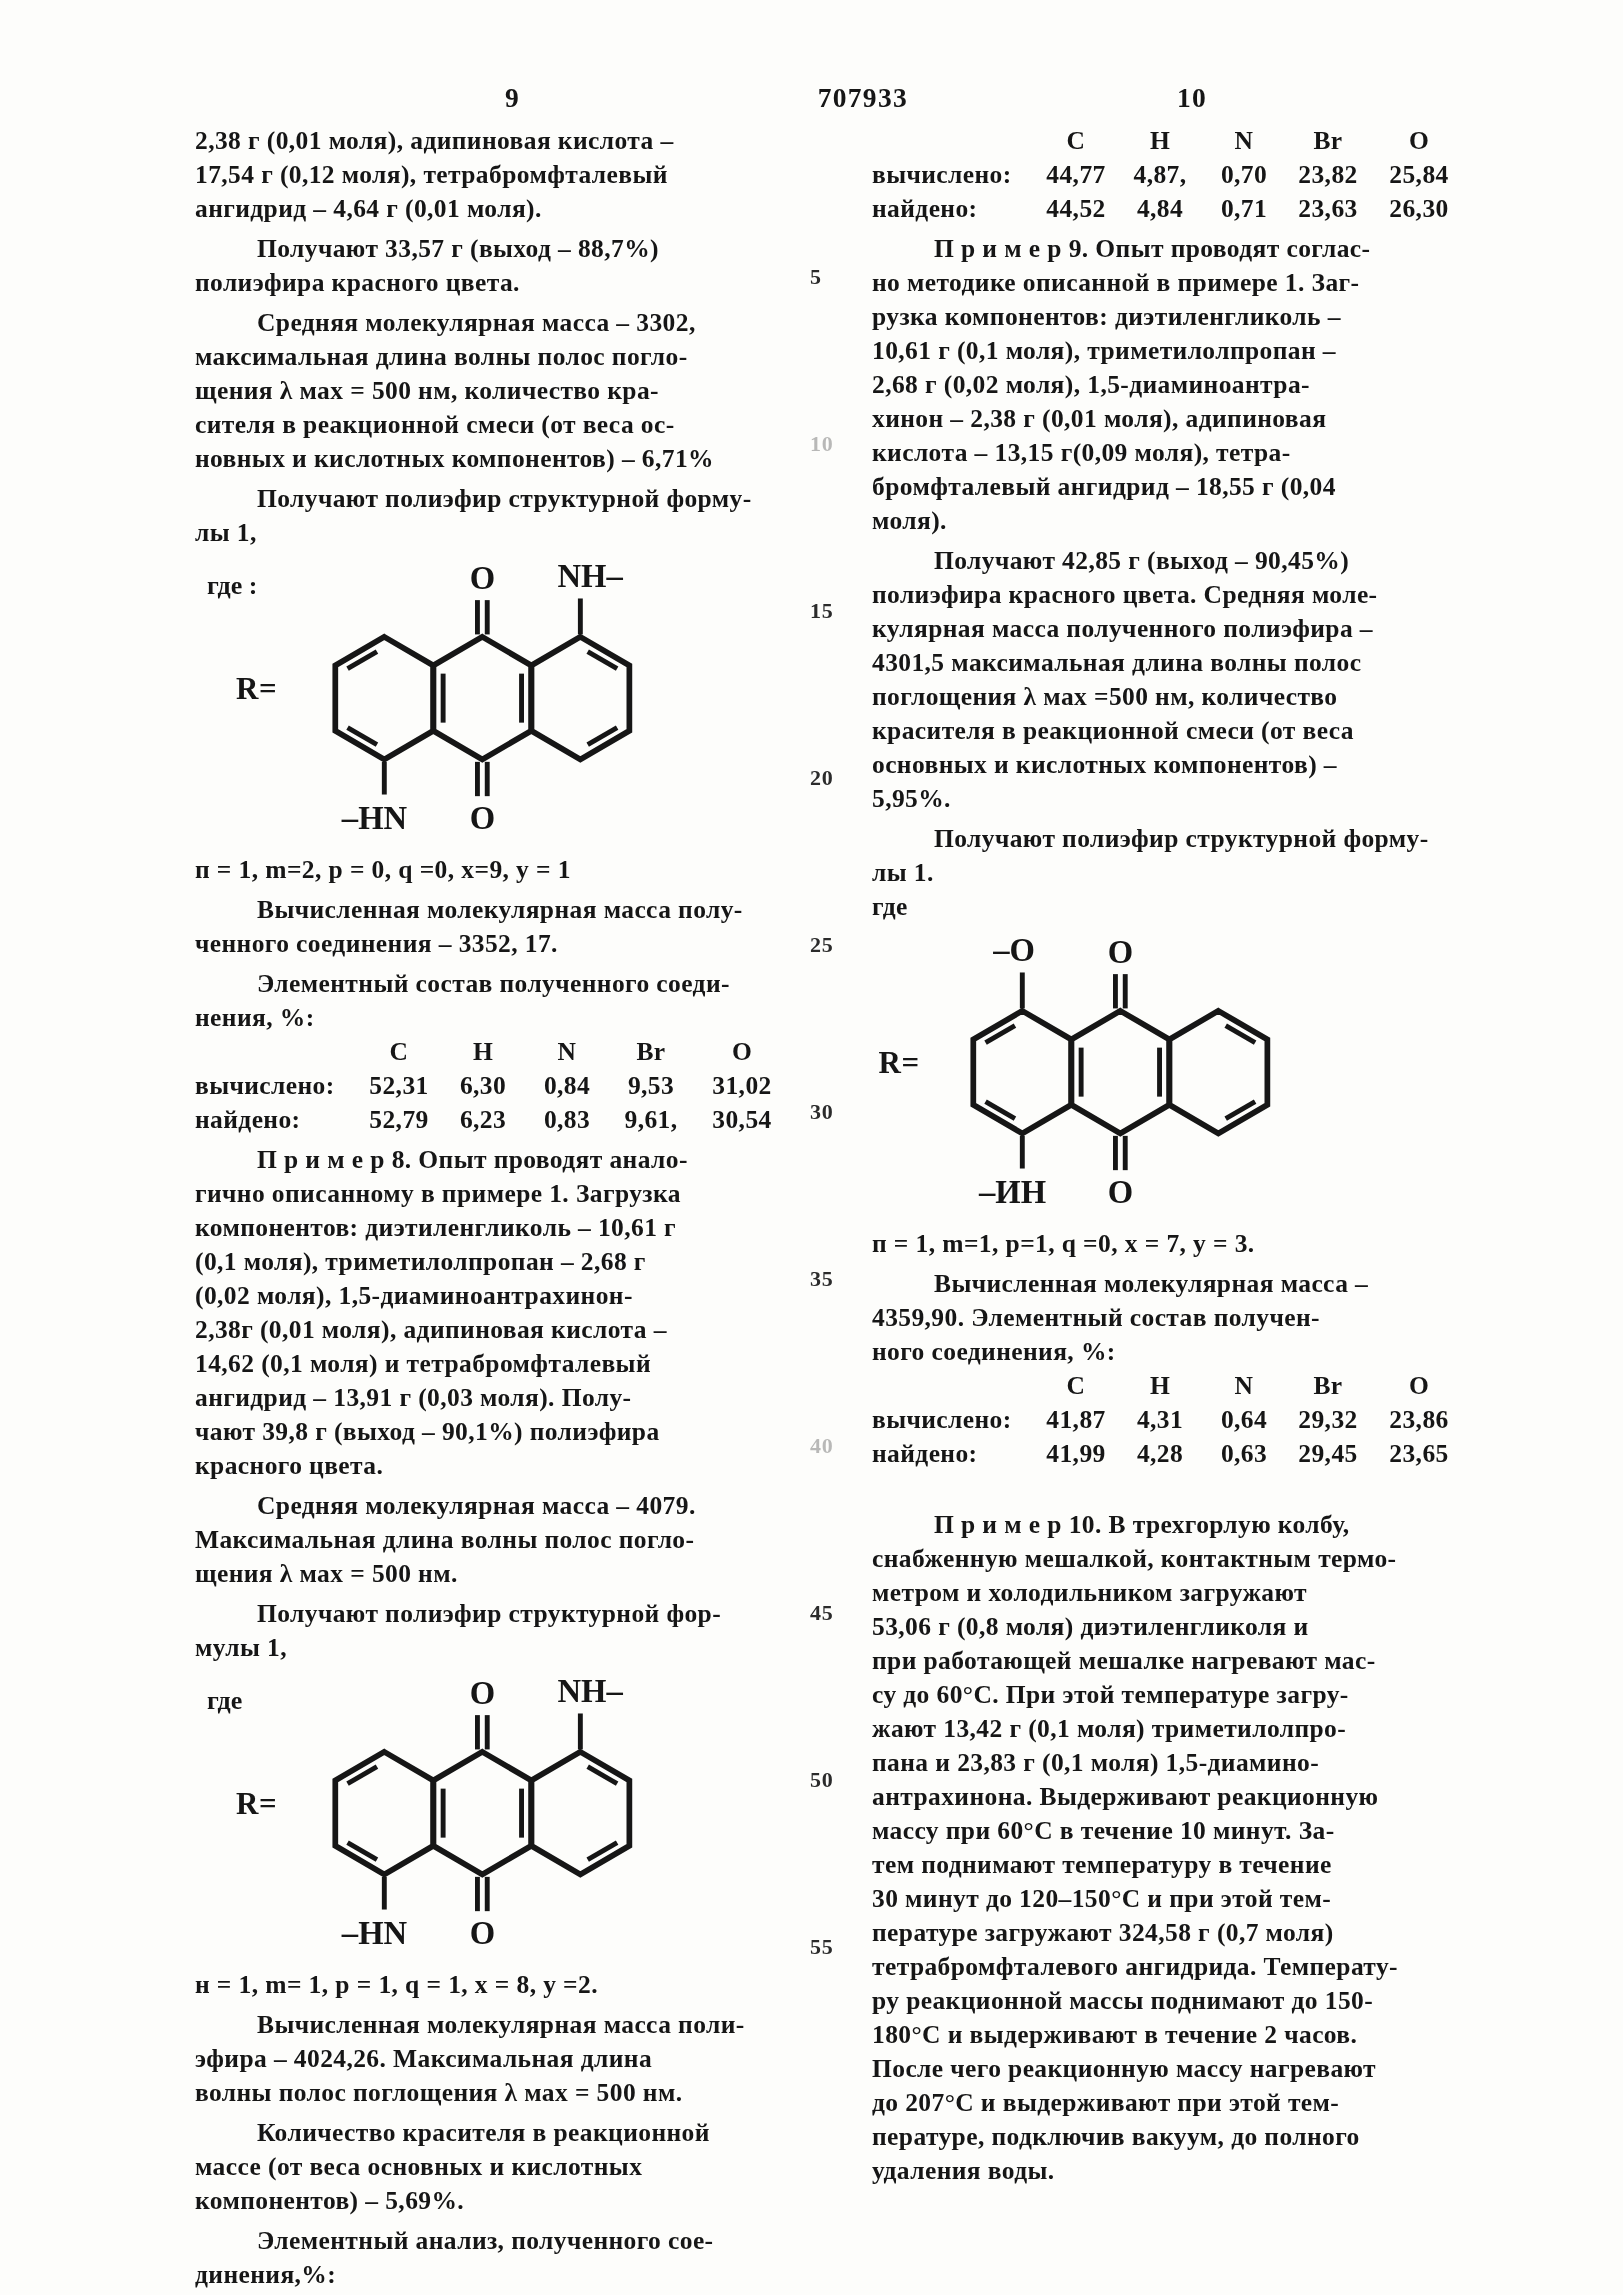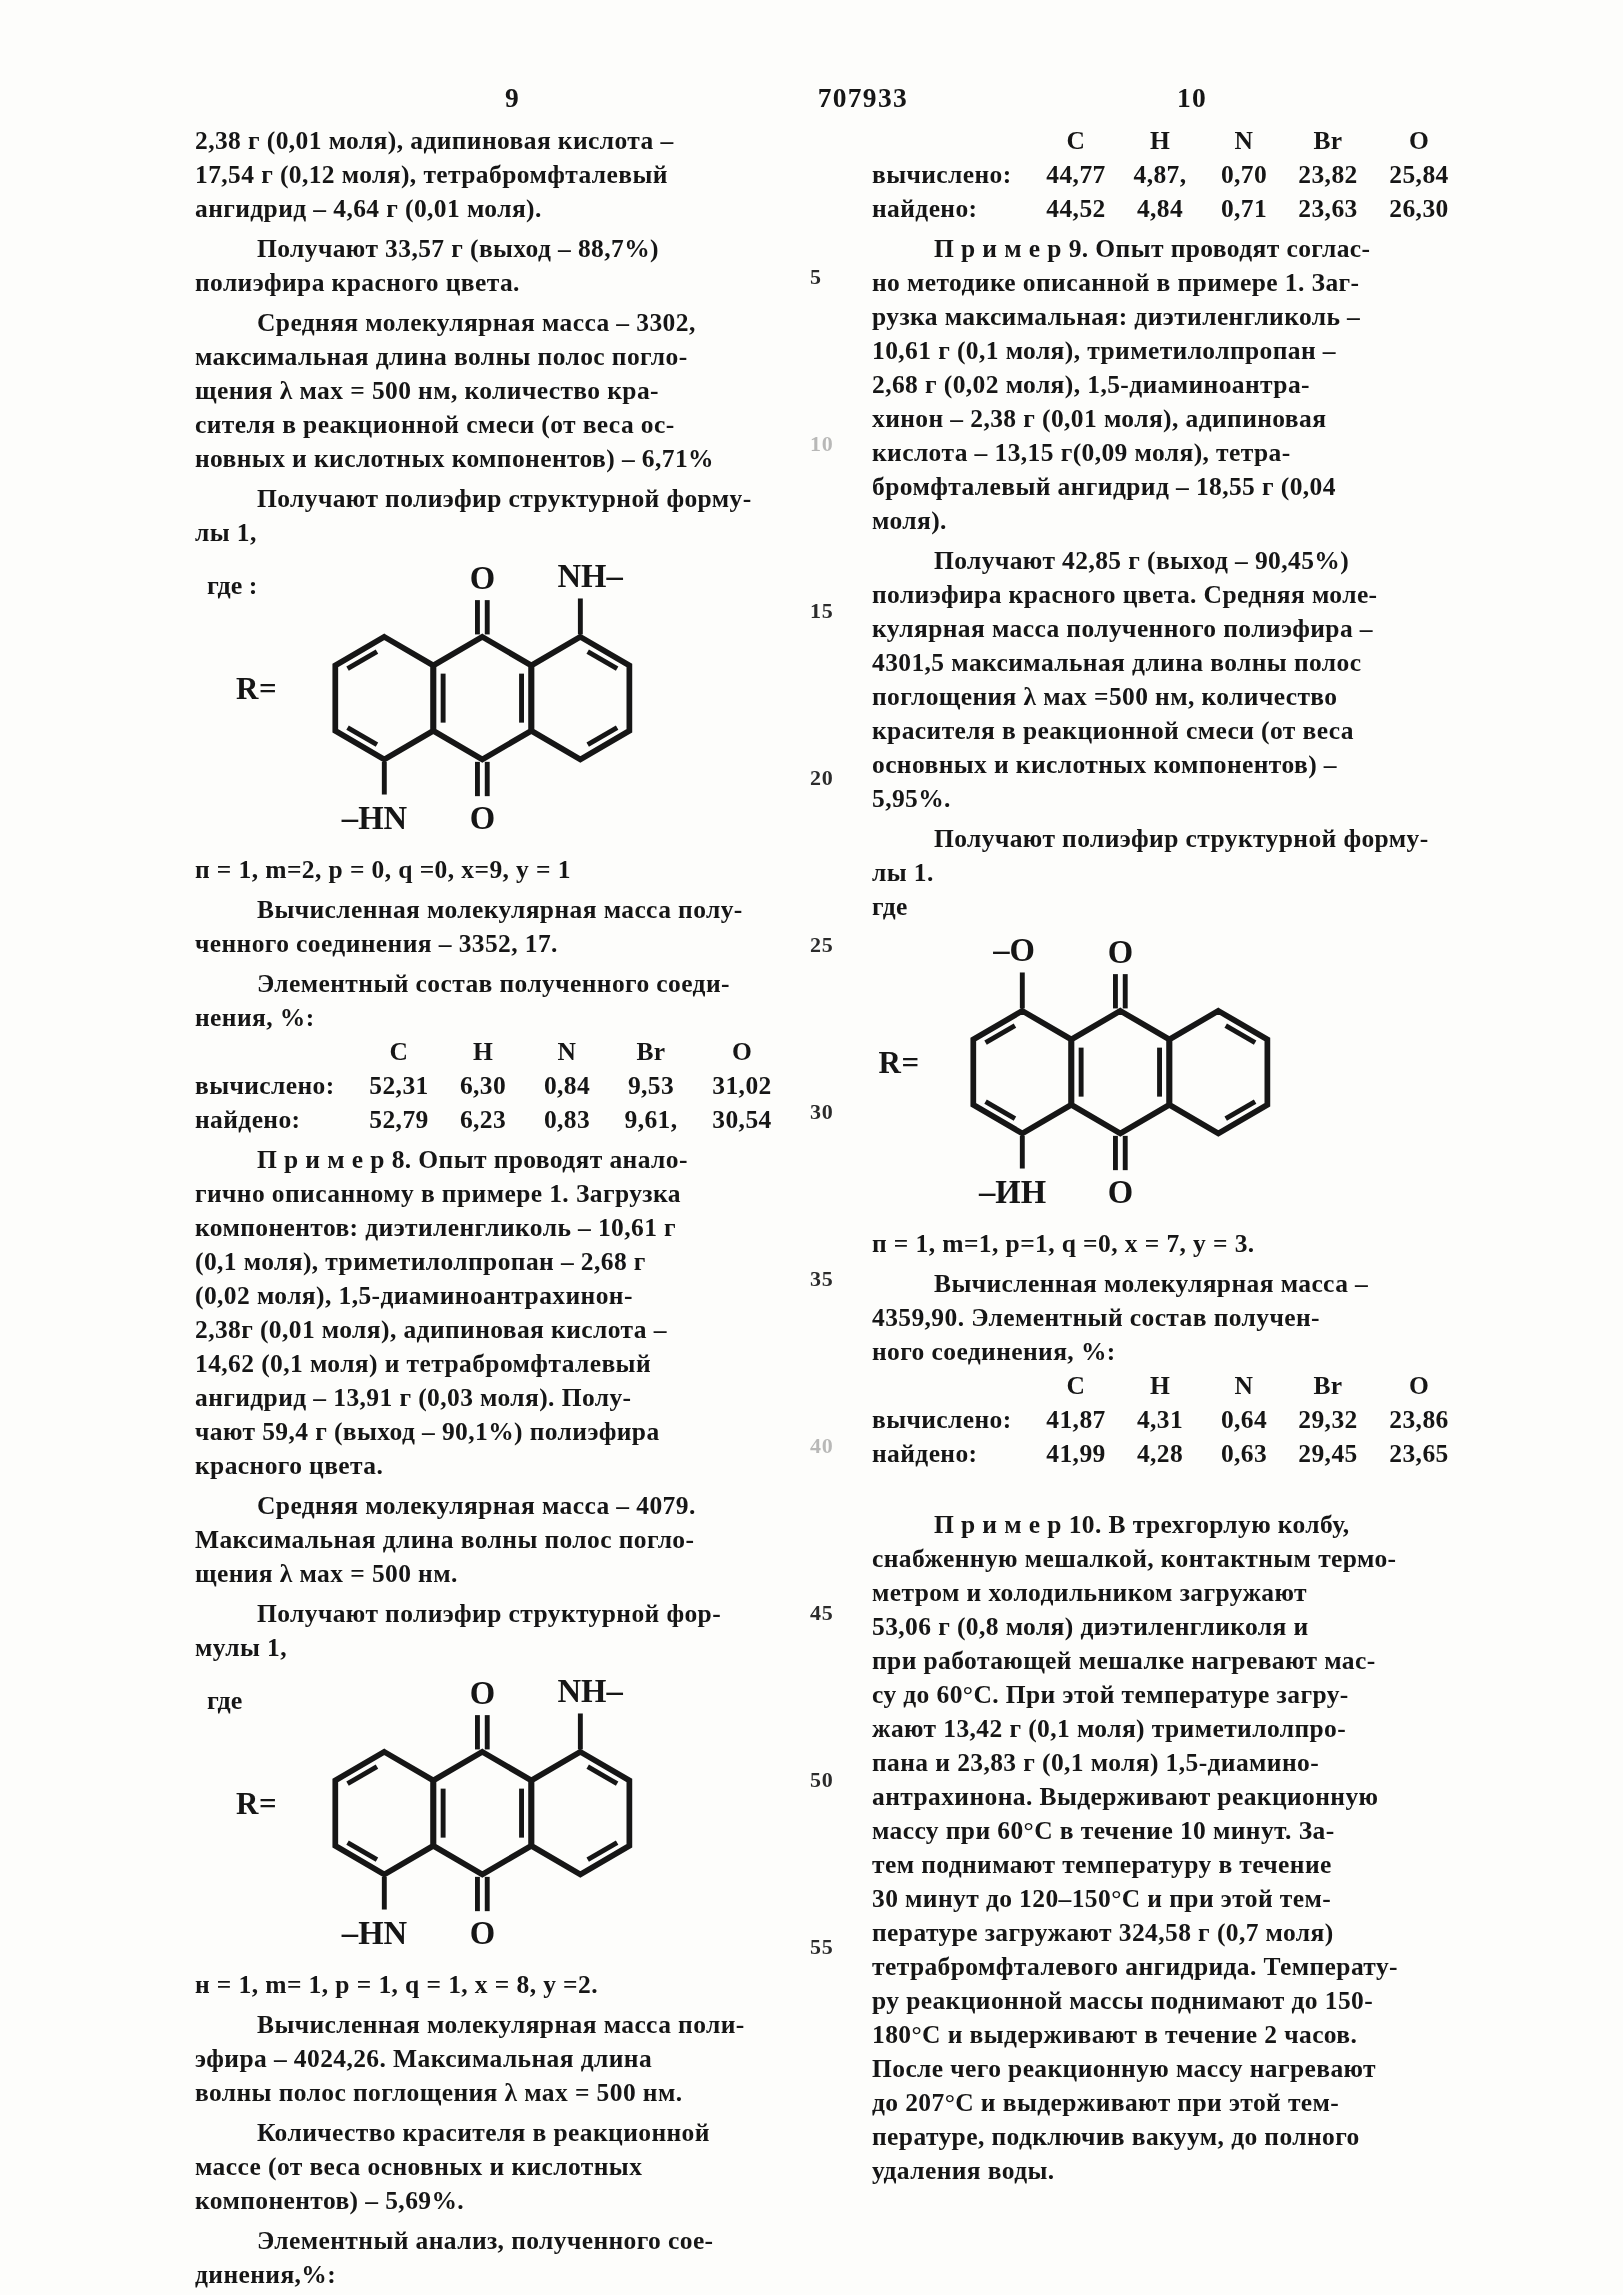--- a/index.html
+++ b/index.html
@@ -149,21 +149,21 @@
   <div>
 
   <div class="line p">П р и м е р 8. Опыт проводят анало-</div>
       <div class="line">гично описанному в примере 1. Загрузка</div>
       <div class="line">компонентов: диэтиленгликоль – 10,61 г</div>
       <div class="line">(0,1 моля), триметилолпропан – 2,68 г</div>
       <div class="line">(0,02 моля), 1,5-диаминоантрахинон-</div>
       <div class="line">2,38г (0,01 моля), адипиновая кислота –</div>
       <div class="line">14,62 (0,1 моля) и тетрабромфталевый</div>
       <div class="line">ангидрид – 13,91 г (0,03 моля). Полу-</div>
-      <div class="line">чают 59,4 г (выход – 90,1%) полиэфира</div>
+      <div class="line">чают 39,8 г (выход – 90,1%) полиэфира</div>
       <div class="line">красного цвета.</div>
       <div class="line p">Средняя молекулярная масса – 4079.</div>
       <div class="line">Максимальная длина волны полос погло-</div>
       <div class="line">щения λ мах = 500 нм.</div>
       <div class="line p">Получают полиэфир структурной фор-</div>
       <div class="line">мулы 1,</div>
     </div>
 
   <div class="struct s-mid">
     <span class="where">где</span>
@@ -236,21 +236,21 @@
       <span class="tc">0,71</span>
       <span class="tc">23,63</span>
       <span class="tc last">26,30</span>
     </div>
   </div>
 
   <div>
 
   <div class="line p">П р и м е р 9. Опыт проводят соглас-</div>
       <div class="line">но методике описанной в примере 1. Заг-</div>
-      <div class="line">рузка максимальная: диэтиленгликоль –</div>
+      <div class="line">рузка компонентов: диэтиленгликоль –</div>
       <div class="line">10,61 г (0,1 моля), триметилолпропан –</div>
       <div class="line">2,68 г (0,02 моля), 1,5-диаминоантра-</div>
       <div class="line">хинон – 2,38 г (0,01 моля), адипиновая</div>
       <div class="line">кислота – 13,15 г(0,09 моля), тетра-</div>
       <div class="line">бромфталевый ангидрид – 18,55 г (0,04</div>
       <div class="line">моля).</div>
       <div class="line p">Получают 42,85 г (выход – 90,45%)</div>
       <div class="line">полиэфира красного цвета. Средняя моле-</div>
       <div class="line">кулярная масса полученного полиэфира –</div>
       <div class="line">4301,5 максимальная длина волны полос</div>

